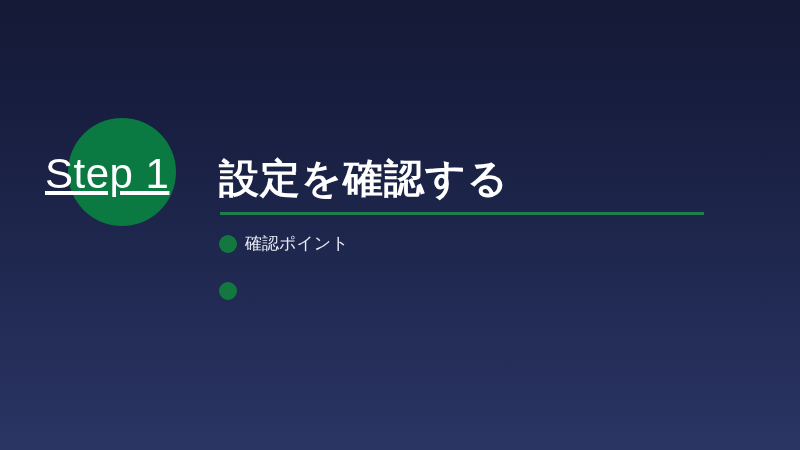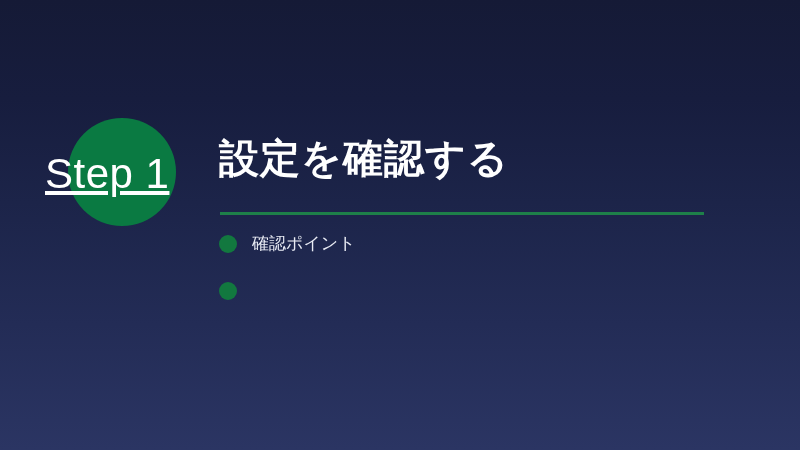--- a/index.html
+++ b/index.html
@@ -48,21 +48,21 @@
     letter-spacing: 0.5px;
     color: #ffffff;
     white-space: nowrap;
     text-decoration: underline;
   }
 
   
   .title {
     position: absolute;
     left: 219px;
-    top: 132px;
+    top: 152px;
     font-size: 40px;
     font-weight: 700;
     line-height: 52px;
     letter-spacing: 1px;
     color: #ffffff;
     white-space: nowrap;
   }
 
   .title-rule {
     position: absolute;
@@ -93,21 +93,21 @@
 
   .bullet-dot {
     flex: 0 0 auto;
     width: 18px;
     height: 18px;
     border-radius: 50%;
     background: #12783f;
   }
 
   .bullet-text {
-    margin-left: 15px;
+    margin-left: 8px;
     font-size: 17px;
     font-weight: 400;
     line-height: 20px;
     color: #e9ecf4;
     white-space: nowrap;
   }
 
   
   .footer-brand {
     position: absolute;

